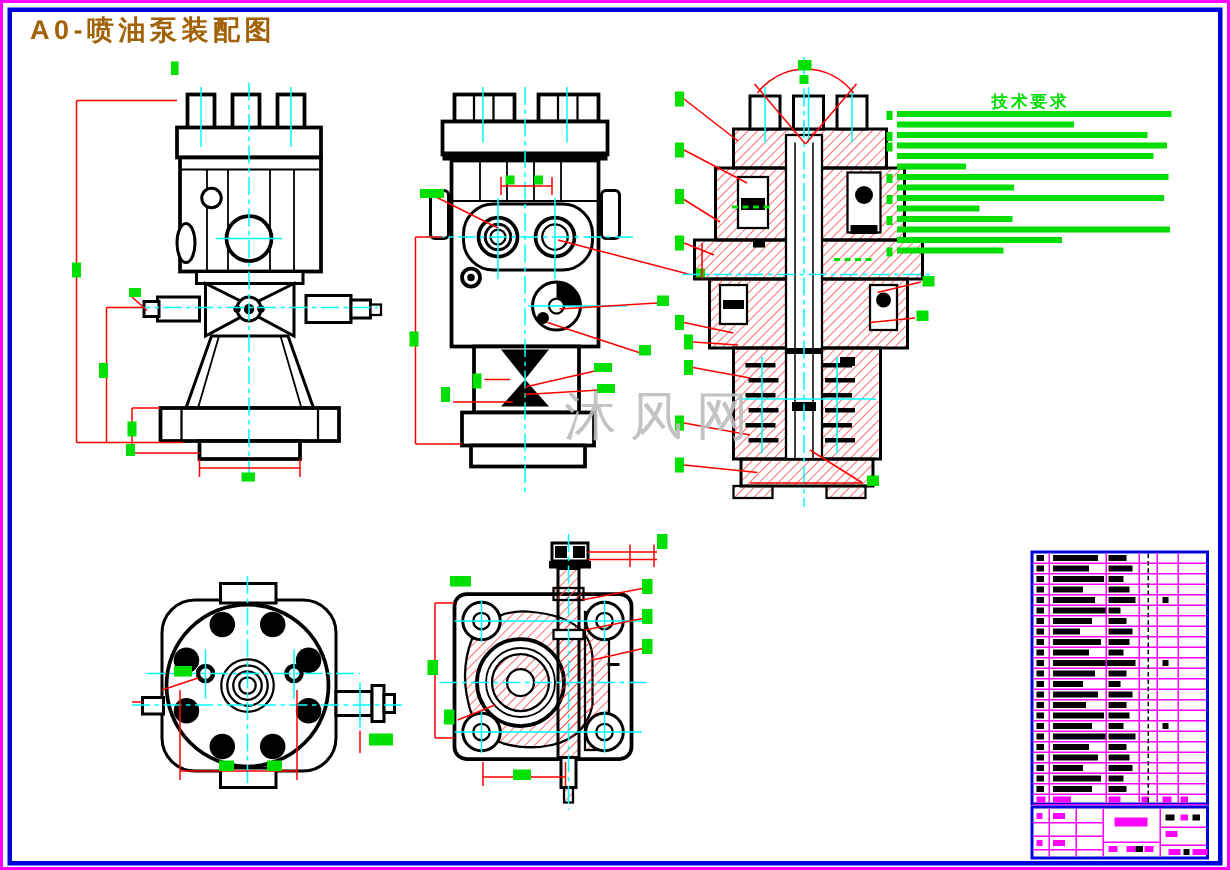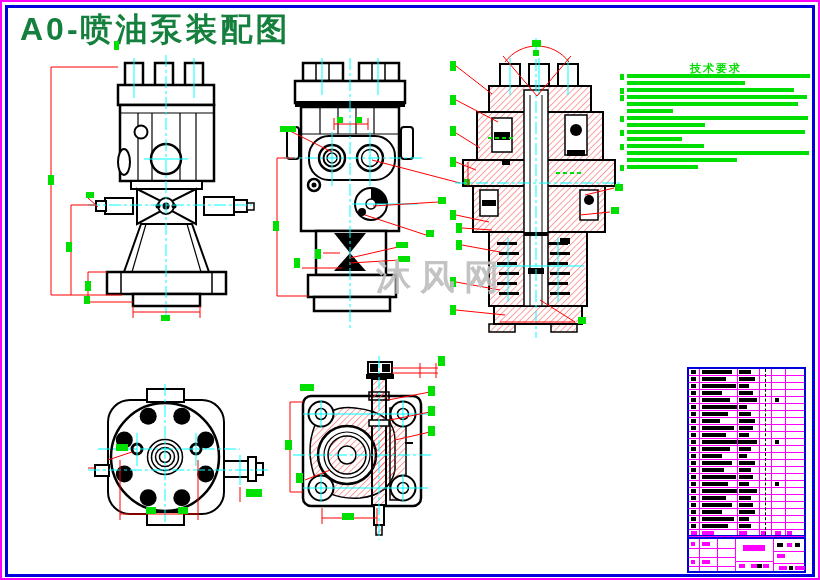--- a/index.html
+++ b/index.html
@@ -1,34 +1,34 @@
 <!DOCTYPE html>
 <html><head>
 <meta charset="utf-8">
 <style>
   html,body{margin:0;padding:0;background:#888;}
   .page{position:relative;width:820px;height:580px;background:#ffffff;overflow:hidden;
         font-family:"Liberation Sans",sans-serif;}
   .outer-border{position:absolute;inset:0;border:2px solid #ff00ff;pointer-events:none;}
   .frame{position:absolute;left:5px;top:5px;width:804px;height:566px;border:3px solid #0000dd;}
-  .title{position:absolute;left:20px;top:8px;color:#15803d;font-size:32px;font-weight:bold;
+  .title{position:absolute;left:20px;top:8px;color:#a16207;font-size:18px;font-weight:bold;
          letter-spacing:3px;white-space:nowrap;}
   svg{position:absolute;left:0;top:0;}
   
   .k{stroke:#000;fill:#fff;}      
   .kn{stroke:#000;fill:none;}
   .h{stroke:#000;fill:url(#hx);}  
   .c{stroke:#00ffff;fill:none;stroke-width:1;}
   .cd{stroke:#00ffff;fill:none;stroke-width:1;stroke-dasharray:12 3 3 3;}
   .r{stroke:#ff0000;fill:none;stroke-width:1;}
   .g{fill:#00e000;stroke:none;}
   .b{fill:#000;stroke:none;}
   .gd{stroke:#00e000;stroke-width:2;stroke-dasharray:4 3;fill:none;}
   
-  .notes{position:absolute;left:620px;top:62px;width:192px;}
+  .notes{position:absolute;left:591px;top:62px;width:192px;}
   .notes-title{color:#00dd00;font-weight:bold;font-size:11px;text-align:center;
                letter-spacing:2px;height:12px;line-height:12px;}
   .note-line{position:relative;height:7px;padding-left:7px;box-sizing:border-box;}
   .note-line .mark{position:absolute;left:0;top:0;width:4px;height:6px;background:#00dd00;}
   .note-line .bar{height:4px;background:#00dd00;}
   
   .bom{position:absolute;left:687px;top:367px;width:119px;height:170px;
        border:2px solid #0000dd;box-sizing:border-box;background:#fff;}
   .bom-grid-v{position:absolute;top:0;bottom:0;width:1px;background:#ff00ff;}
   .bom-dash{position:absolute;top:0;bottom:0;left:76px;width:0;border-left:1px dashed #000;}
@@ -40,21 +40,21 @@
           border:2px solid #0000dd;box-sizing:border-box;background:#fff;}
   .tb-v{position:absolute;top:0;bottom:0;width:1px;background:#ff00ff;}
   .tb-h{position:absolute;left:0;height:1px;background:#ff00ff;}
   .tb-bar{position:absolute;height:4px;background:#ff00ff;}
   .tb-bar.blk{background:#000;}
   
   .wm{position:absolute;left:320px;top:254px;width:180px;height:60px;opacity:.9;}
   .wm-logo{position:absolute;left:2px;top:6px;width:40px;height:40px;border:6px solid #c4c4c4;
            border-radius:50%;color:#c4c4c4;font-weight:bold;font-style:italic;font-size:19px;
            line-height:40px;text-align:center;}
-  .wm-name{position:absolute;left:56px;top:0;color:#bdbdbd;font-size:35px;font-weight:bold;
+  .wm-name{position:absolute;left:56px;top:0;color:#bdbdbd;font-size:35px;font-weight:normal;
            letter-spacing:9px;white-space:nowrap;}
   .wm-url{position:absolute;left:66px;top:40px;color:#b5b5b5;font-size:15px;font-weight:bold;
           letter-spacing:1px;white-space:nowrap;}
 </style>
 </head>
 <body>
 
 <div class="page">
 
   <div class="outer-border"></div>

